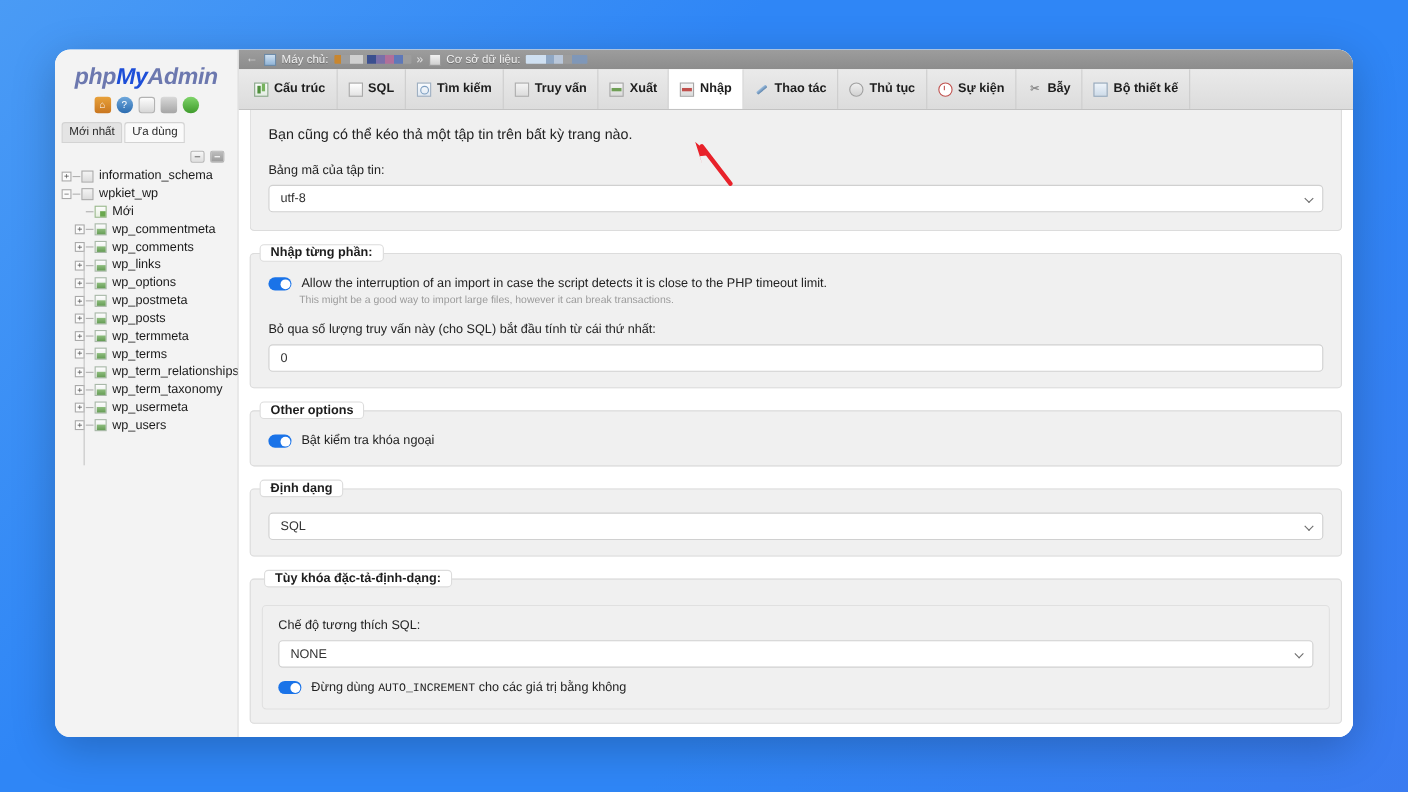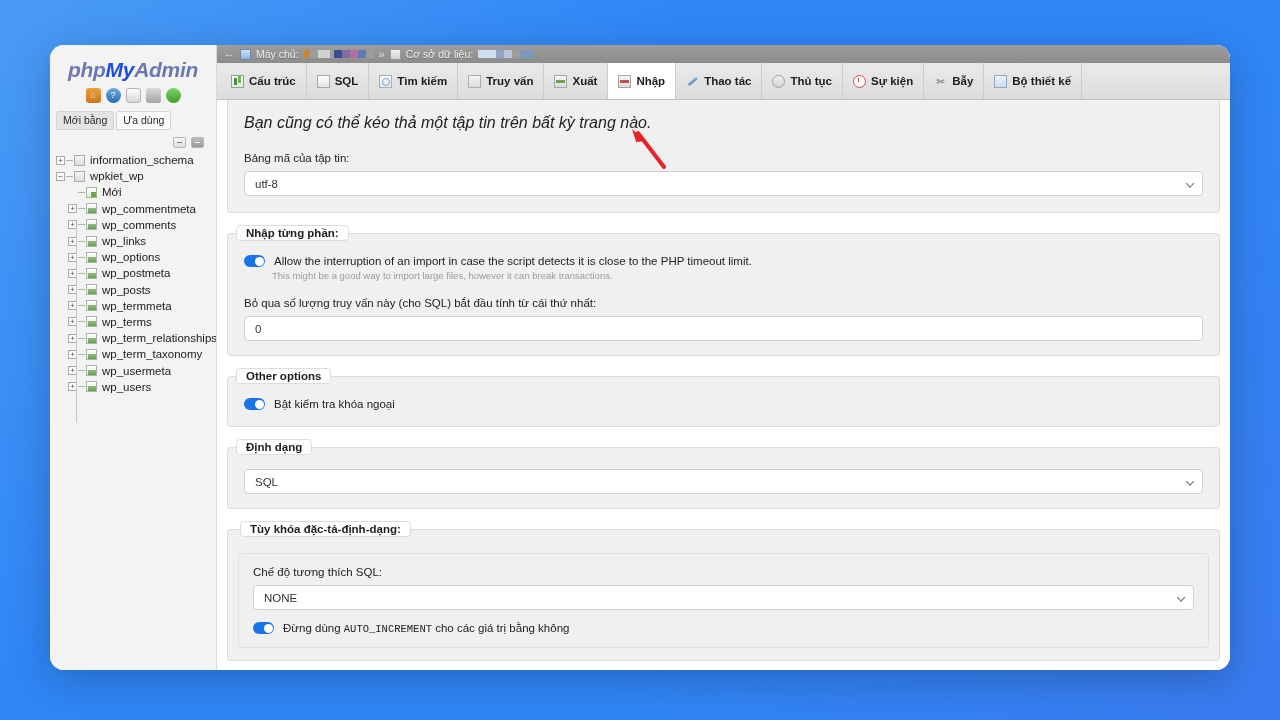--- a/index.html
+++ b/index.html
@@ -246,21 +246,21 @@
   fieldset.fs > legend {
     background: #fff;
     border: 1px solid #dcdcdc;
     border-radius: 4px;
     padding: 1px 9px;
     font-size: 11.5px;
     font-weight: bold;
     color: #1d1d1d;
     margin-left: -8px;
   }
-  .note { font-size: 16px; color: #222; font-style: italic; }
+  .note { font-size: 13px; color: #222; }
   .sub-note { font-size: 9.5px; color: #9b9b9b; padding-left: 28px; margin-top: 3px; }
   .field-label { font-size: 11.5px; color: #222; margin-bottom: 7px; }
 
   select.ctl, input.ctl {
     width: 100%;
     height: 25px;
     background: #fff;
     border: 1px solid #d0d0d0;
     border-radius: 4px;
     padding: 0 10px;
@@ -320,21 +320,21 @@
 
     <div class="logo-icons">
       <span class="li-ico li-home">⌂</span>
       <span class="li-ico li-globe">?</span>
       <span class="li-ico li-doc"></span>
       <span class="li-ico li-exit"></span>
       <span class="li-ico li-refresh"></span>
     </div>
 
     <div class="quick-tabs">
-      <span class="quick-tab">Mới bằng</span>
+      <span class="quick-tab">Mới nhất</span>
       <span class="quick-tab sel">Ưa dùng</span>
     </div>
 
     <div class="tree-controls">
       <span class="tc-btn"></span>
       <span class="tc-btn solid"></span>
     </div>
 
     <div class="tree-vline"></div>
     <div id="db-tree">

